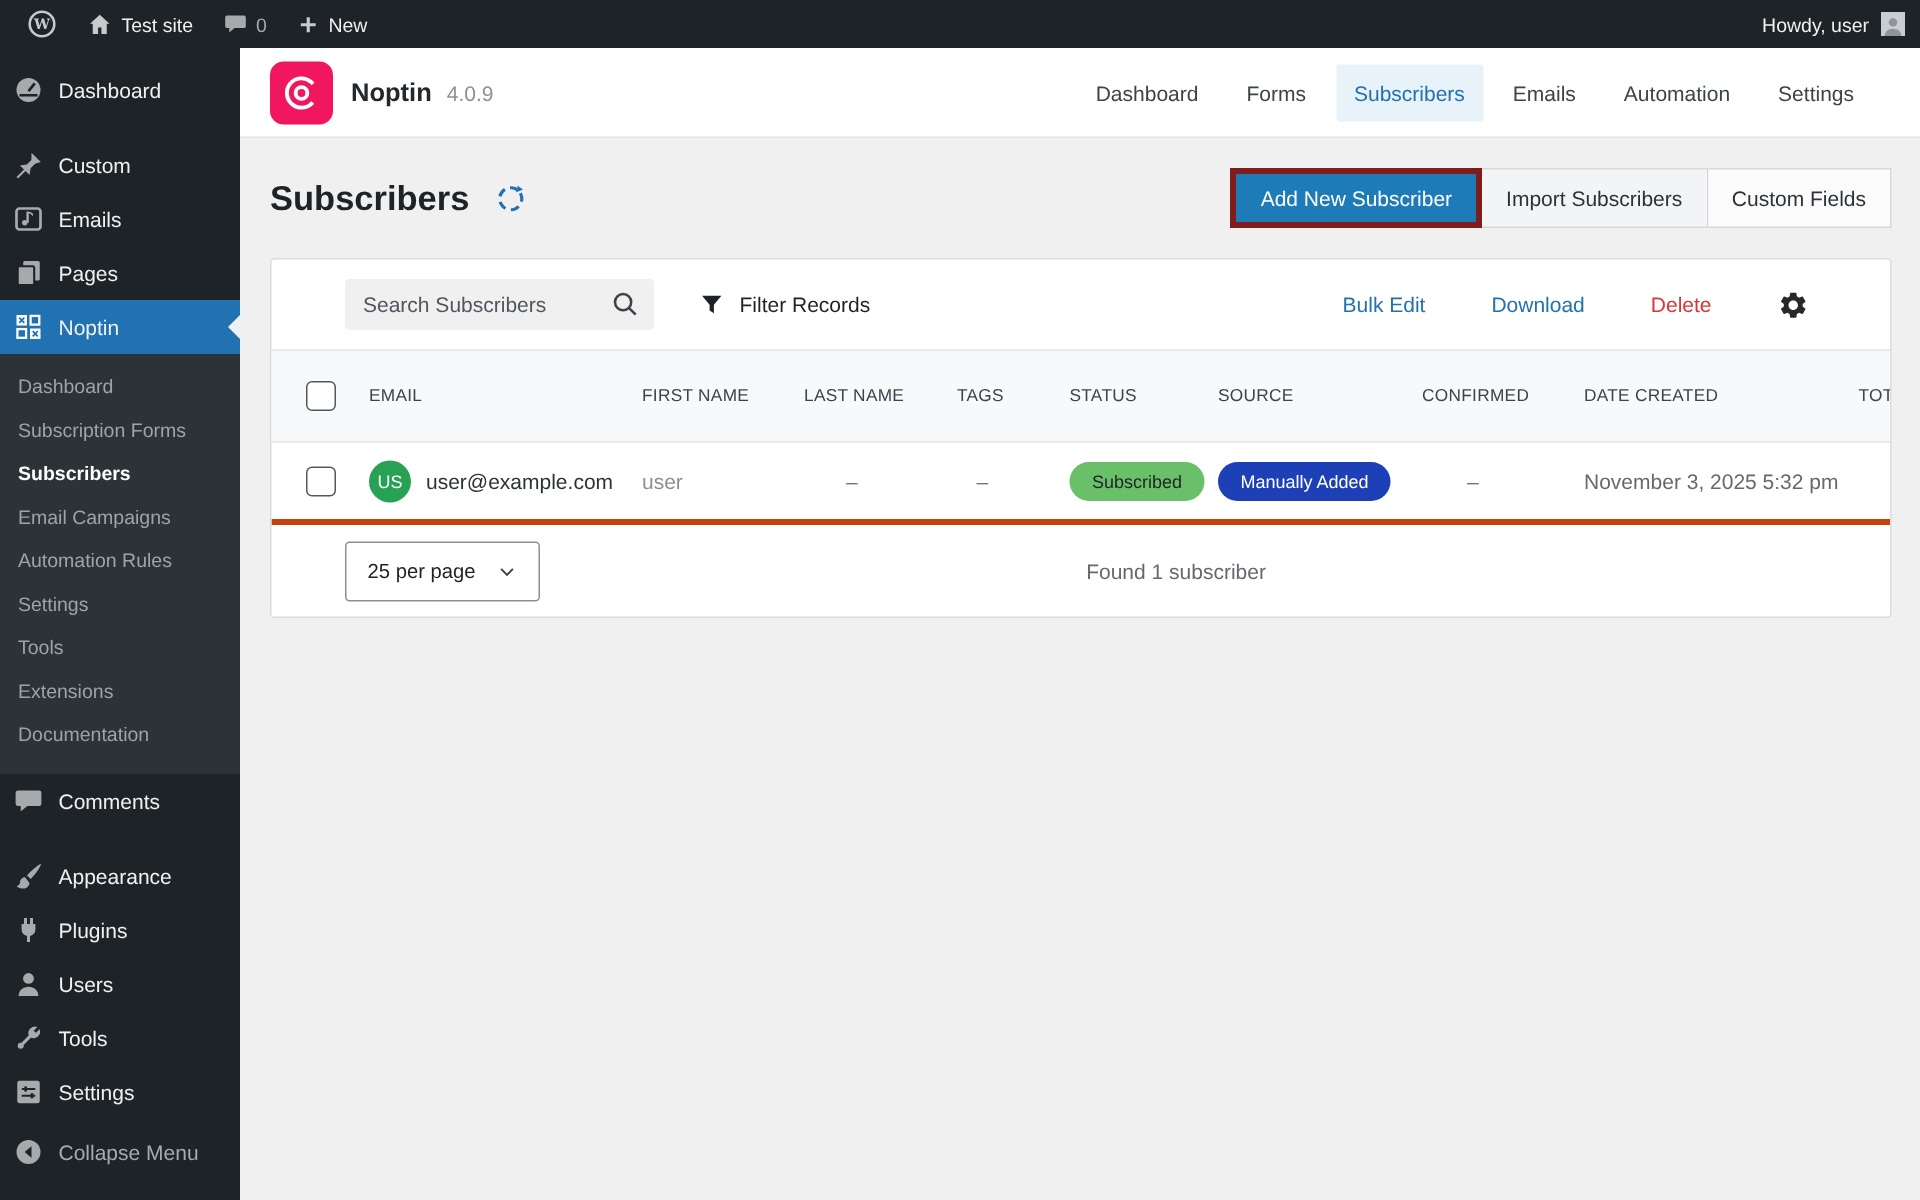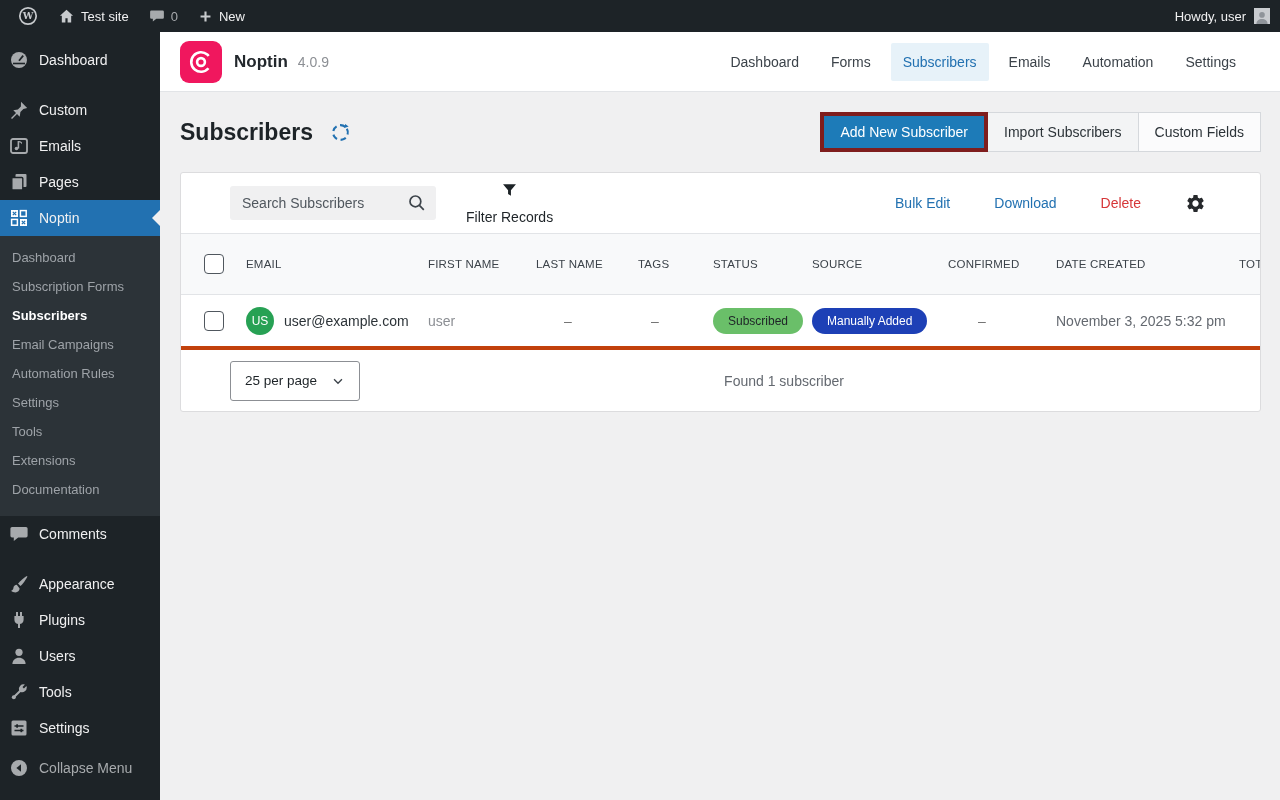--- a/index.html
+++ b/index.html
@@ -76,21 +76,21 @@
   .card { margin-top:20px; background:#fff; border:1px solid #dcdcde; border-radius:3px; overflow:hidden; }
   .toolbar { display:flex; align-items:center; height:60px; padding:0 54px 0 49px; }
   .search-wrap { position:relative; width:206px; }
   .search-input {
     width:206px; height:34px; background:#f0f0f1; border:none; border-radius:3px;
     padding:0 36px 0 12px; font-size:14px; color:#2c3338; outline:none;
     font-family:"Liberation Sans","DejaVu Sans",sans-serif;
   }
   .search-input::placeholder { color:#50575e; opacity:1; }
   .search-icon { position:absolute; right:9px; top:7px; }
-  .filter-group { display:flex; align-items:center; gap:10px; margin-left:30px; cursor:pointer; font-size:14px; color:#1d2327;flex-direction:column; }
+  .filter-group { display:flex; align-items:center; gap:10px; margin-left:30px; cursor:pointer; font-size:14px; color:#1d2327; }
   .toolbar-links { margin-left:auto; display:flex; align-items:center; gap:44px; font-size:14px; }
   .link-blue { color:#2271b1; cursor:pointer; }
   .link-red { color:#d63638; cursor:pointer; }
   .gear-btn { cursor:pointer; }
 
   .trow {
     display:grid;
     grid-template-columns:65px 182px 108px 102px 75px 99px 136px 108px 183px 120px;
     align-items:center;
   }

